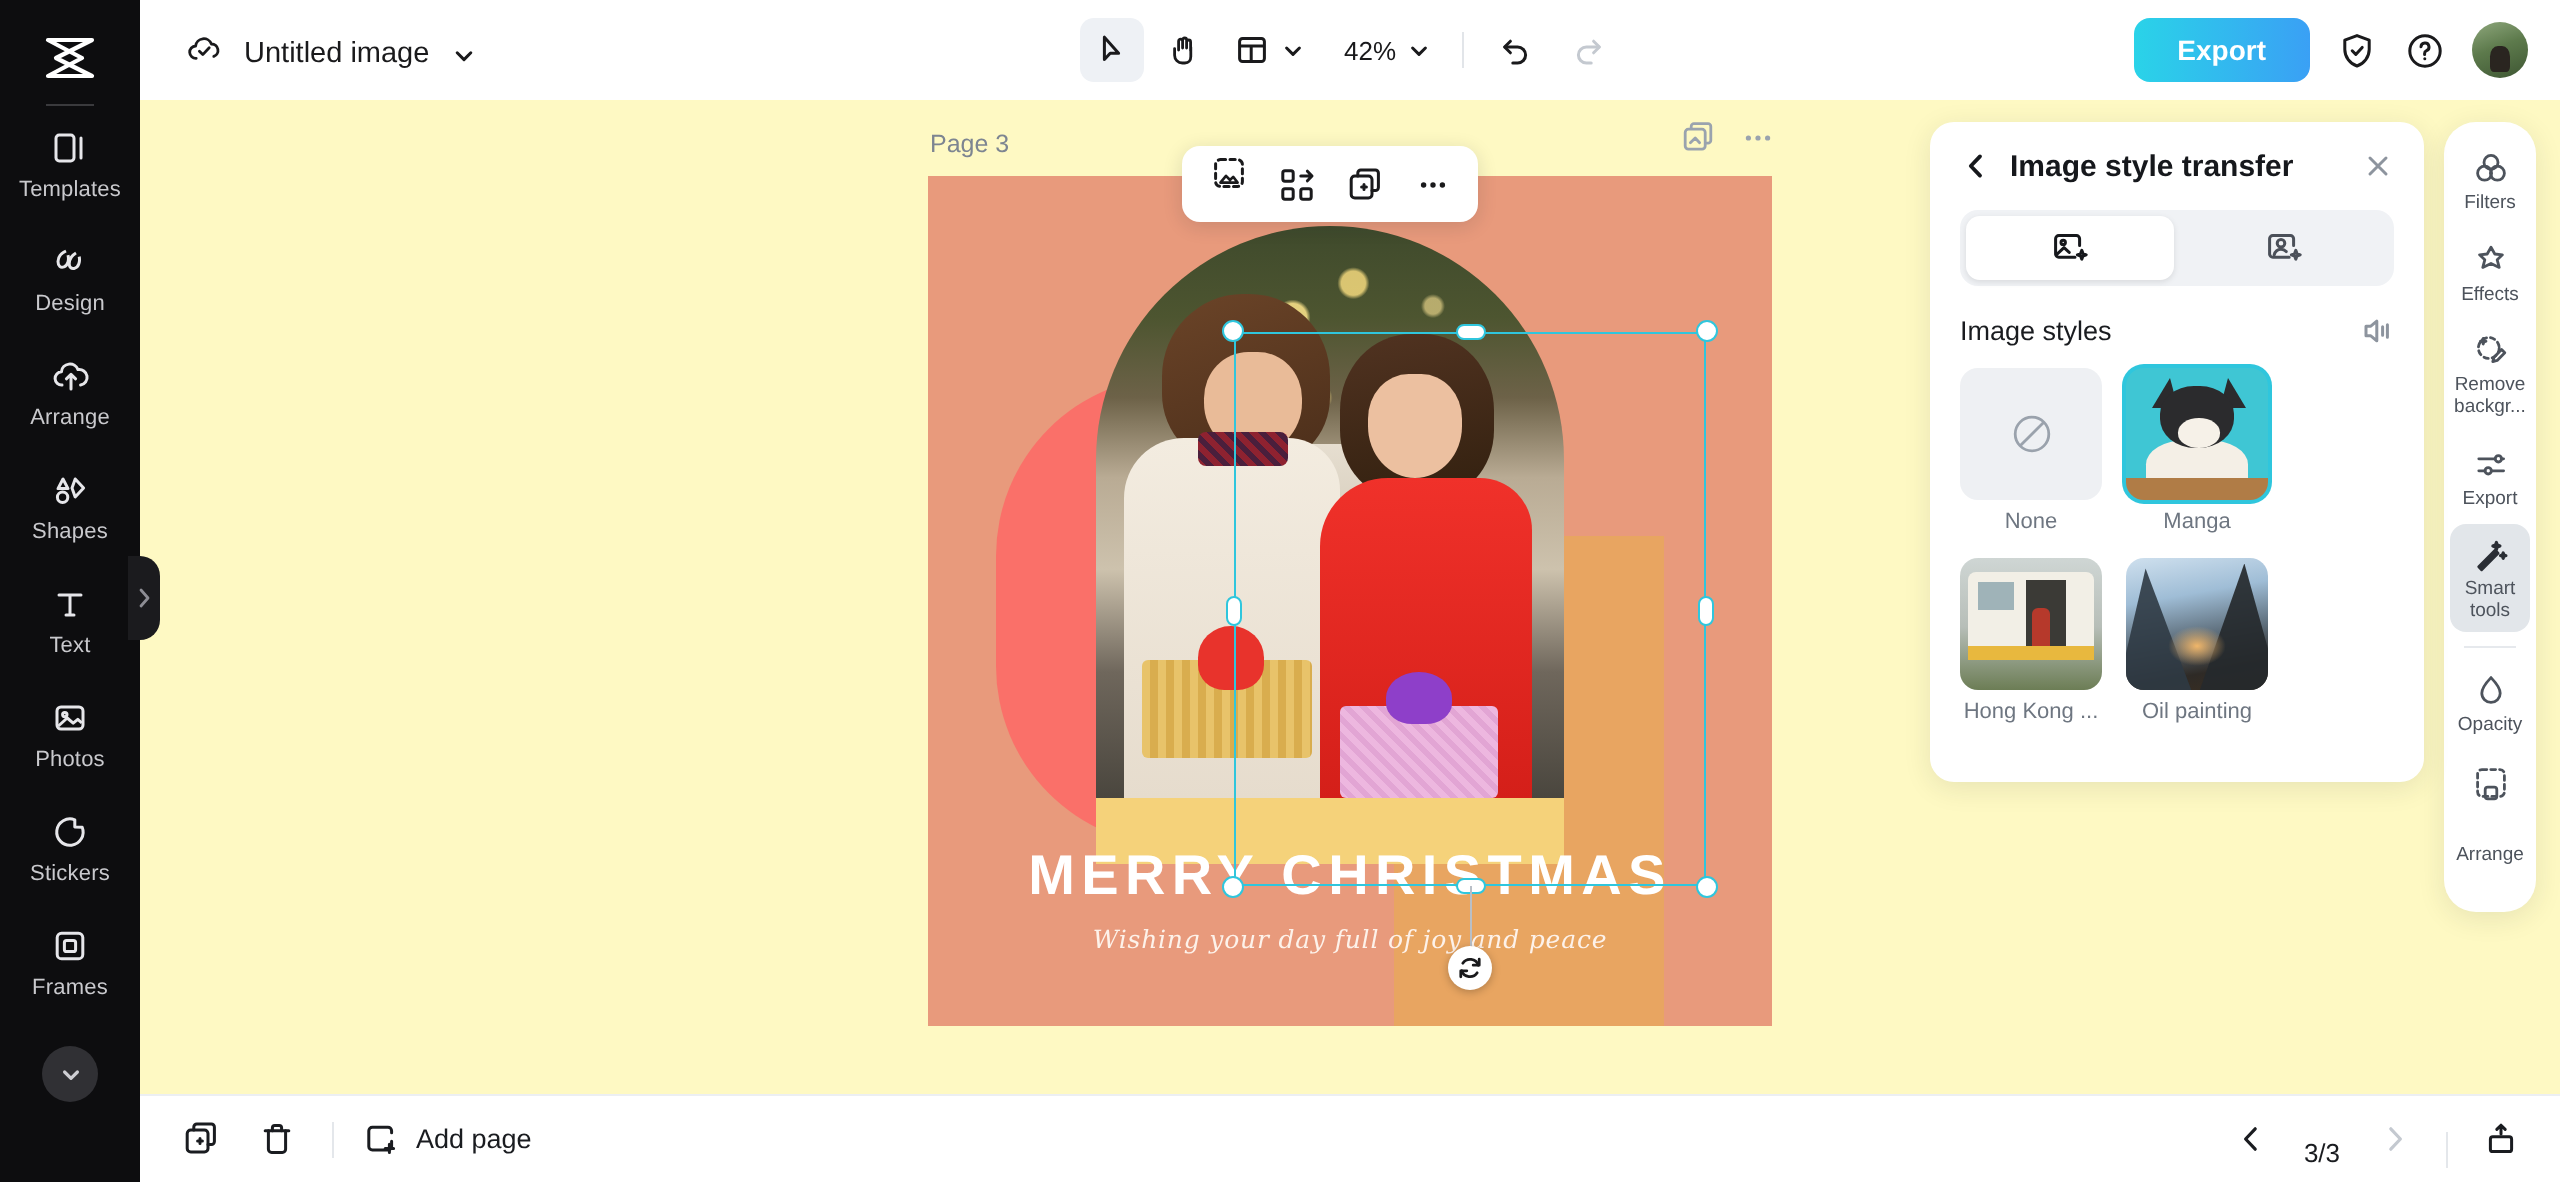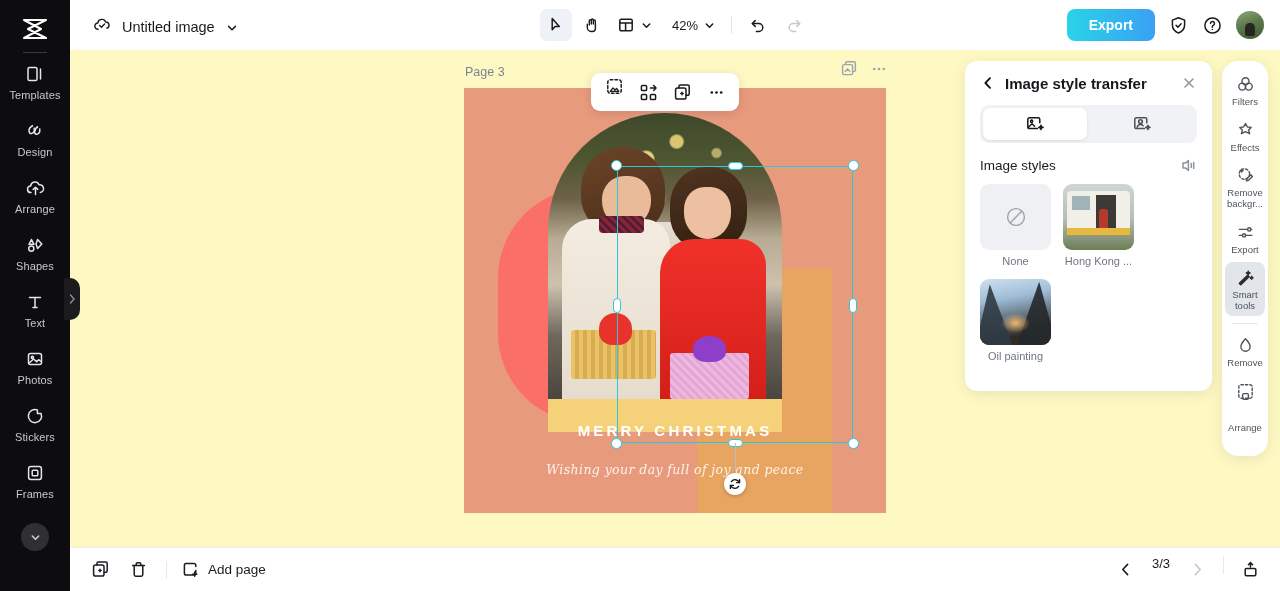--- a/index.html
+++ b/index.html
@@ -131,21 +131,21 @@
     background: repeating-linear-gradient(90deg,#e8c36a 0 4px,#d9ad4e 4px 8px); border-radius: 3px; }
   .bow-red { position:absolute; left: 22%; top: 70%; width: 14%; height: 11%;
     background: #e8332c; border-radius: 50% 50% 40% 40%; }
   .gift-pink { position:absolute; left: 52%; top: 84%; width: 34%; height: 16%;
     background: repeating-linear-gradient(45deg,#edb7df 0 3px,#e2a5d4 3px 6px); border-radius: 3px; }
   .bow-purple { position:absolute; left: 62%; top: 78%; width: 14%; height: 9%;
     background: #8e3fc9; border-radius: 50% 50% 40% 40%; }
 
   .merry {
     position: absolute; left: 0; right: 0; top: 334px; text-align: center;
-    color: #fff; font-size: 15px; font-weight: bold; letter-spacing: 3.2px;
+    color: #fff; font-size: 28px; font-weight: bold; letter-spacing: 3.2px;
   }
   .wish {
     position: absolute; left: 0; right: 0; top: 374px; text-align: center;
     color: #fdf2ea; font-size: 12.5px; font-style: italic;
     font-family: "DejaVu Serif", serif; letter-spacing: .4px;
   }
 
   
   .sel { position: absolute; left: 547px; top: 116px; width: 236px; height: 277px; z-index: 12; }
   .sel-rect { position:absolute; inset: 0; border: 1.6px solid #2fc6dd; }
@@ -233,21 +233,21 @@
   
   .bottom {
     position: absolute; left: 70px; top: 547px; width: 1210px; height: 44px;
     background: #fff; display: flex; align-items: center; z-index: 20;
     border-top: 1px solid #eceff2;
   }
   .bb-left { display:flex; align-items:center; gap: 10px; padding-left: 16px; }
   .bb-ic { width: 28px; height:28px; display:flex; align-items:center; justify-content:center; border-radius:6px; cursor:pointer; }
   .bb-sep { width:1px; height:18px; background:#e4e7eb; margin: 0 4px; }
   .bb-add { display:flex; align-items:center; gap:8px; cursor:pointer; font-size:13.5px; color:#1a1c20; }
-  .bb-right { margin-left:auto; display:flex; align-items:flex-start; gap: 8px; padding-right: 16px; }
+  .bb-right { margin-left:auto; display:flex; align-items:flex-end; gap: 8px; padding-right: 16px; }
   .bb-pg { font-size: 13px; color: #1a1c20; min-width: 28px; text-align:center; }
   svg { display:block; }
 </style>
 </head>
 <body>
 
 <div class="app">
 
   <div class="rail">
     <div class="rail-logo">
@@ -604,20 +604,31 @@
           <div class="th-none">
             <svg width="24" height="24" viewBox="0 0 24 24" fill="none" stroke="#9aa2ac" stroke-width="1.4">
                 <circle cx="12" cy="12" r="8.4"></circle>
                 <path d="M6.1 17.9 17.9 6.1"></path>
               </svg>
           </div>
         </div>
         <div class="cl">None</div>
       </div>
 
+      <div class="cell sel-on">
+        <div class="thumb th-manga">
+          <div class="ear-l"></div>
+          <div class="ear-r"></div>
+          <div class="cat-body"></div>
+          <div class="cat-head"></div>
+          <div class="cat-snout"></div>
+          <div class="table"></div>
+        </div>
+        <div class="cl">Manga</div>
+      </div>
 
       <div class="cell">
         <div class="thumb th-hk">
           <div class="van"></div>
           <div class="win"></div>
           <div class="door"></div>
           <div class="person"></div>
           <div class="stripe"></div>
         </div>
         <div class="cl">Hong Kong ...</div>
@@ -683,21 +694,21 @@
       </span>
       <span class="rt-lb">Smart tools</span>
     </div>
     <div class="rt-div"></div>
     <div class="rt-item">
       <span>
         <svg width="19" height="19" viewBox="0 0 19 19" fill="none" stroke="#4d535c" stroke-width="1.4" stroke-linejoin="round">
           <path d="M9.5 2.8s4.6 4.8 4.6 7.8a4.6 4.6 0 0 1-9.2 0c0-3 4.6-7.8 4.6-7.8z"></path>
         </svg>
       </span>
-      <span class="rt-lb">Remove</span>
+      <span class="rt-lb">Opacity</span>
     </div>
     <div class="rt-item">
       <span>
         <svg width="19" height="19" viewBox="0 0 19 19" fill="none" stroke="#4d535c" stroke-width="1.4" stroke-linejoin="round" stroke-linecap="round" stroke-dasharray="2.4 2">
           <rect x="2.8" y="2.8" width="13.4" height="13.4" rx="2.2"></rect>
         </svg>
         <svg style="position:relative;top:-14px" width="19" height="19" viewBox="0 0 19 19" fill="none" stroke="#4d535c" stroke-width="1.4">
           <rect x="6.6" y="6.6" width="5.8" height="5.8" rx="1.3"></rect>
         </svg>
       </span>

